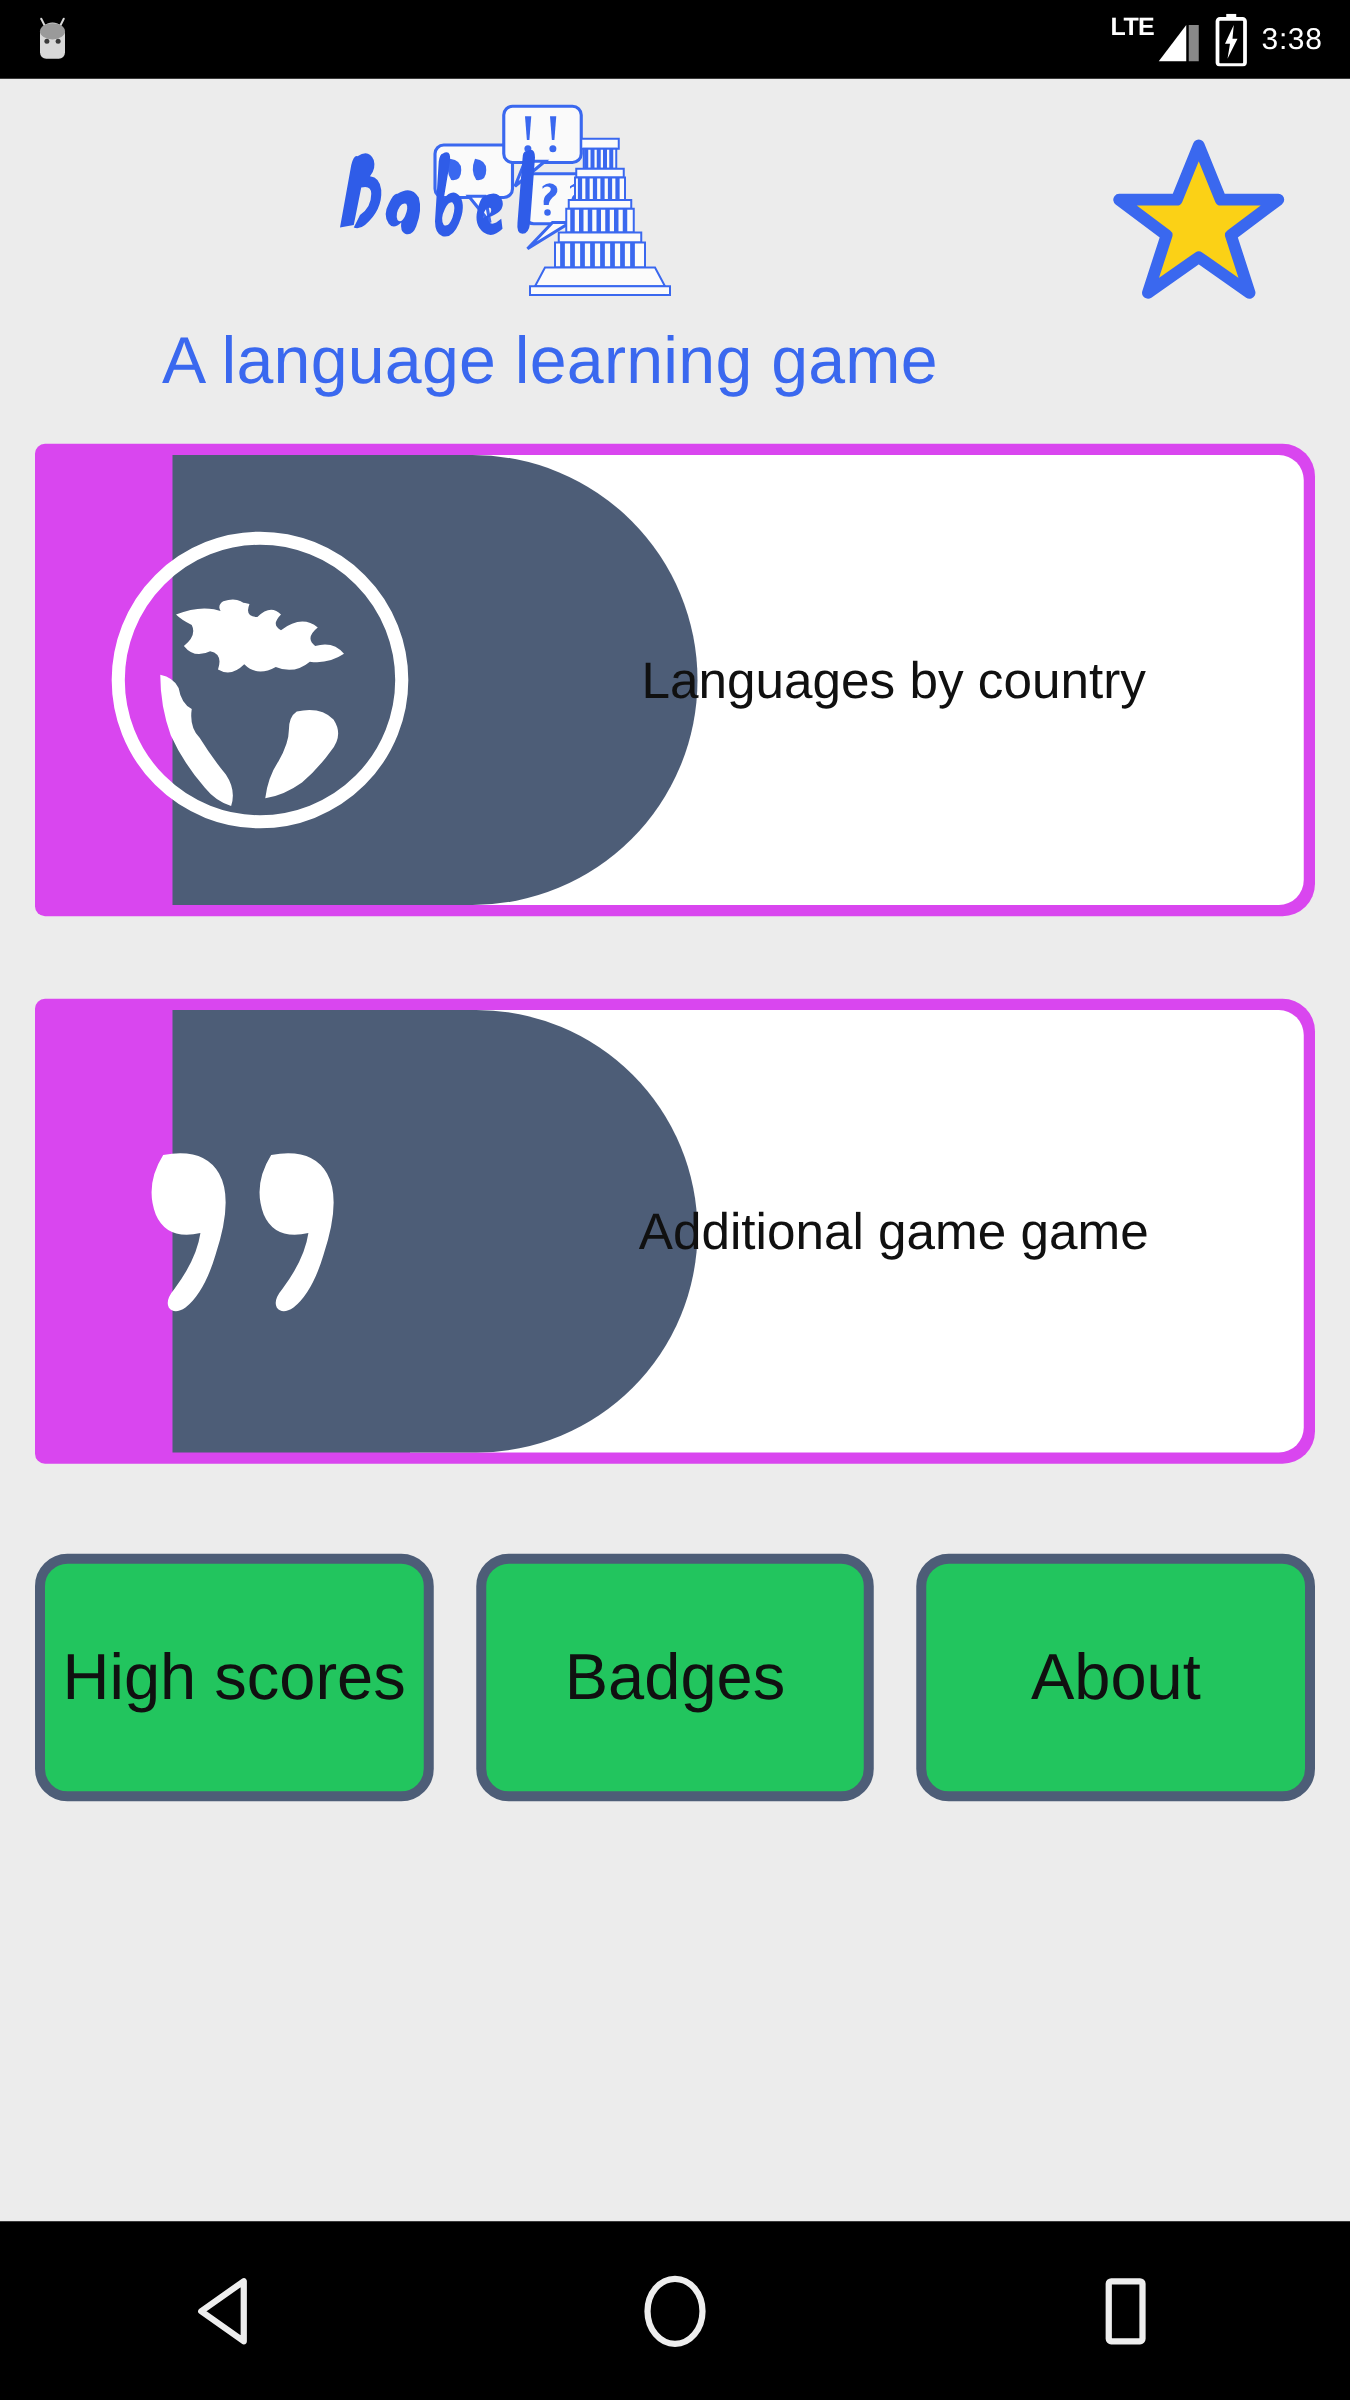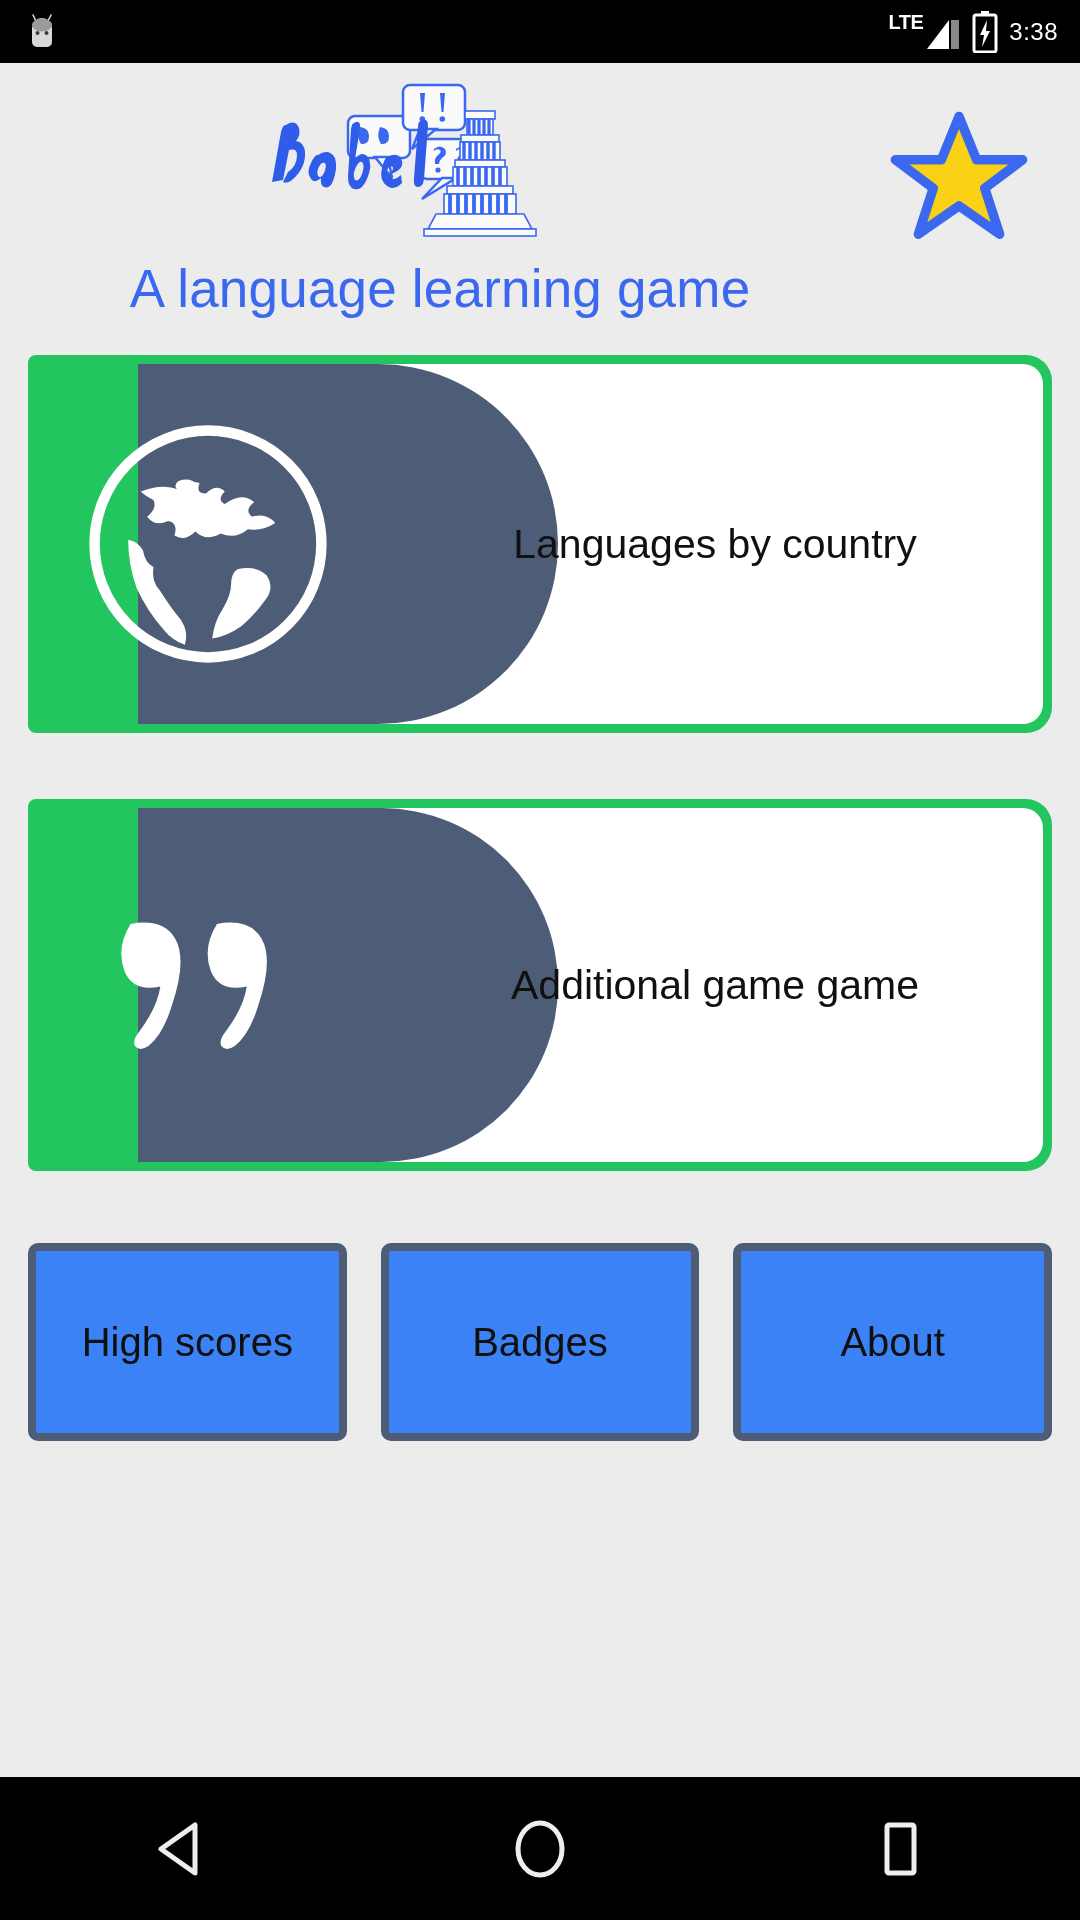--- a/index.html
+++ b/index.html
@@ -68,21 +68,21 @@
     width:138px; height:130px;
   }
   #star-svg { width:138px; height:130px; display:block; }
 
   
   #main { position:absolute; top:355px; left:0; width:1080px; }
 
   .big-card {
     position:relative;
     margin:0 28px 66px 28px;
-    background:#22c55e;
+    background:#d946ef;
     border-radius:8px 26px 26px 8px;
     overflow:hidden;
   }
   .big-card.card-1 { height:378px; }
   .big-card.card-2 { height:372px; }
 
   .card-white {
     position:absolute;
     top:9px; right:9px; bottom:9px;
     left:300px;
@@ -123,28 +123,28 @@
   
   #button-row {
     display:flex;
     gap:34px;
     margin:0 28px;
     padding-top:6px;
   }
   .sq-button {
     flex:1 1 0;
     height:198px;
-    background:#3b82f6;
+    background:#22c55e;
     border:8px solid #4d5d77;
-    border-radius:10px;
+    border-radius:26px;
     display:flex;
     align-items:center;
     justify-content:center;
     color:#101010;
-    font-size:40px;
+    font-size:52px;
     text-align:center;
   }
 
   
   #nav-bar {
     position:absolute; bottom:0; left:0;
     width:1080px; height:143px;
     background:#000;
     display:flex; align-items:center; justify-content:space-around;
   }

